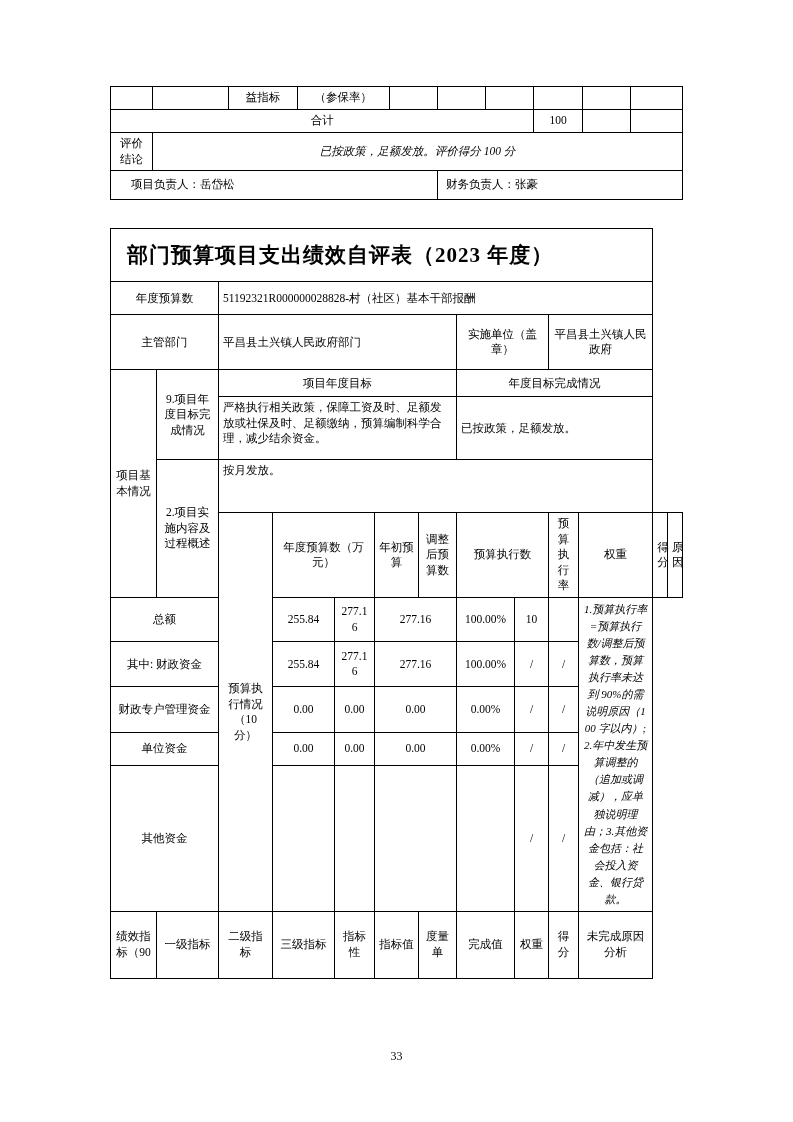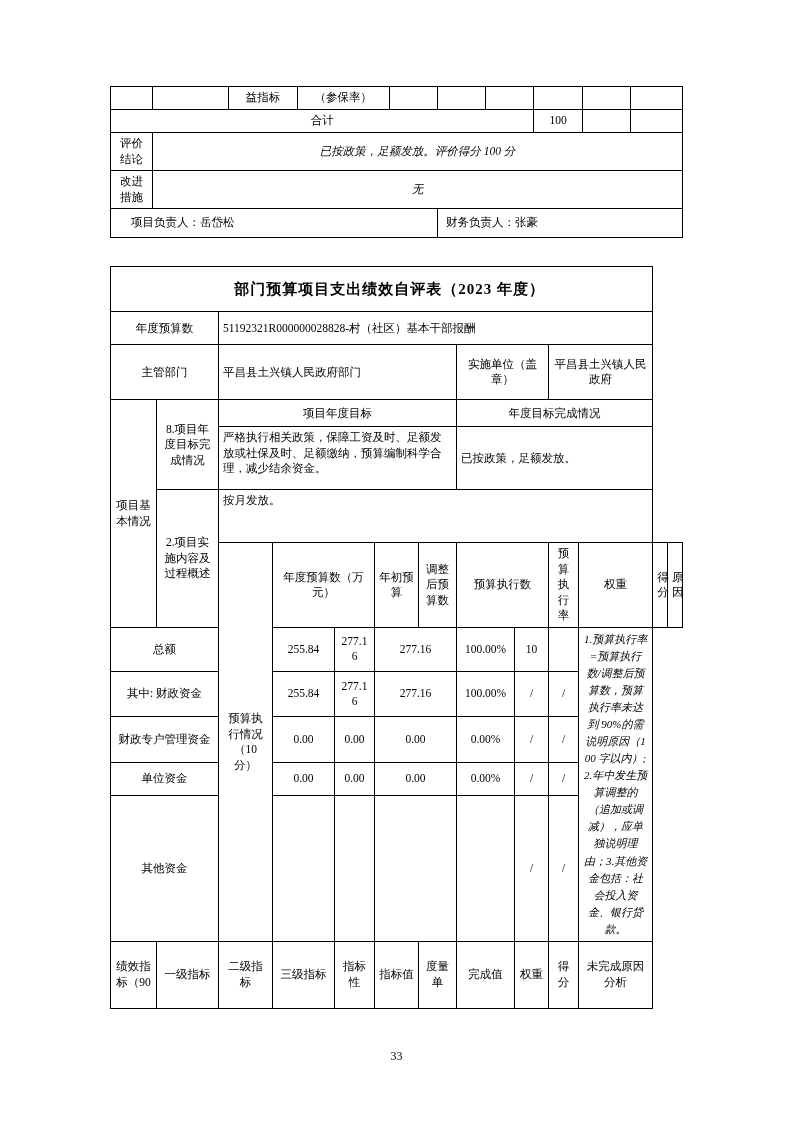--- a/index.html
+++ b/index.html
@@ -40,22 +40,22 @@
   .italic { font-style: italic; text-align: center; }
 
   
   .top-table td { height: 16px; font-family: Liberation Serif, serif; }
   .tall-row td { height: 28px; }
 
   .gap { height: 28px; }
 
   
   .title-cell {
-    text-align: center;
-    font-size: 15px;
+    text-align: left;
+    font-size: 21px;
     font-weight: bold;
     letter-spacing: 1px;
     padding: 12px 0 12px 16px;
     font-family: "Liberation Serif", "DejaVu Serif", serif;
   }
   .pagenum {
     position: absolute;
     bottom: 58px;
     left: 0;
     width: 793px;
@@ -99,27 +99,20 @@
       <td class="c">100</td>
       <td class="c"></td>
       <td class="c"></td>
     </tr>
     <tr class="tall-row">
       <td class="c">
         <div>评价</div>
         <div>结论</div>
       </td>
       <td class="l italic" colspan="9">已按政策，足额发放。评价得分 100 分</td>
-    </tr>
-    <tr class="tall-row">
-      <td class="c">
-        <div>改进</div>
-        <div>措施</div>
-      </td>
-      <td class="l italic" colspan="9">无</td>
     </tr>
     <tr>
       <td class="l" colspan="5" style="padding-left:20px;height:22px">项目负责人：岳岱松</td>
       <td class="l" colspan="5" style="padding-left:8px">财务负责人：张豪</td>
     </tr>
   </tbody>
     </table>
 
   <div class="gap"></div>
 
@@ -150,21 +143,21 @@
 
     <tr>
       <td class="c" colspan="2" style="height:48px">主管部门</td>
       <td class="l" colspan="5">平昌县土兴镇人民政府部门</td>
       <td class="c" colspan="2">实施单位（盖章）</td>
       <td class="c" colspan="2">平昌县土兴镇人民政府</td>
     </tr>
 
     <tr>
       <td class="c" rowspan="4" style="width:46px">项目基本情况</td>
-      <td class="c" rowspan="2">8.项目年度目标完成情况</td>
+      <td class="c" rowspan="2">9.项目年度目标完成情况</td>
       <td class="c" colspan="5" style="height:20px">项目年度目标</td>
       <td class="c" colspan="4">年度目标完成情况</td>
     </tr>
     <tr>
       <td class="l" colspan="5" style="height:56px;vertical-align:top">严格执行相关政策，保障工资及时、足额发放或社保及时、足额缴纳，预算编制科学合理，减少结余资金。</td>
       <td class="l" colspan="4" style="vertical-align:middle">已按政策，足额发放。</td>
     </tr>
     <tr>
       <td class="c" rowspan="2">2.项目实施内容及过程概述</td>
       <td class="l" colspan="9" style="height:46px;vertical-align:top">按月发放。</td>

